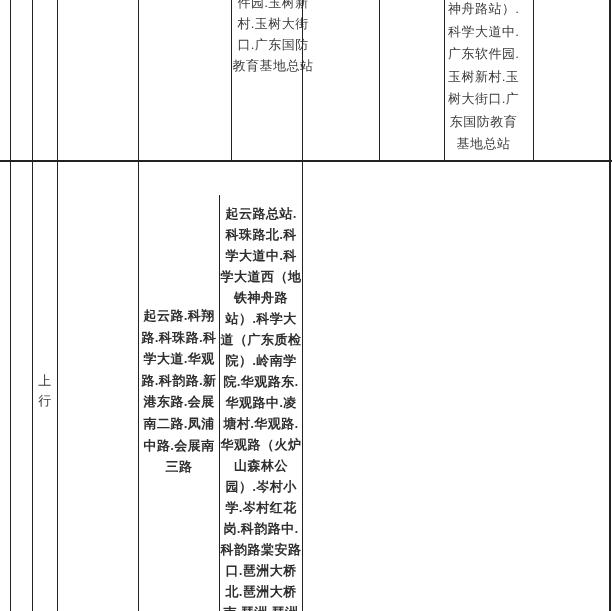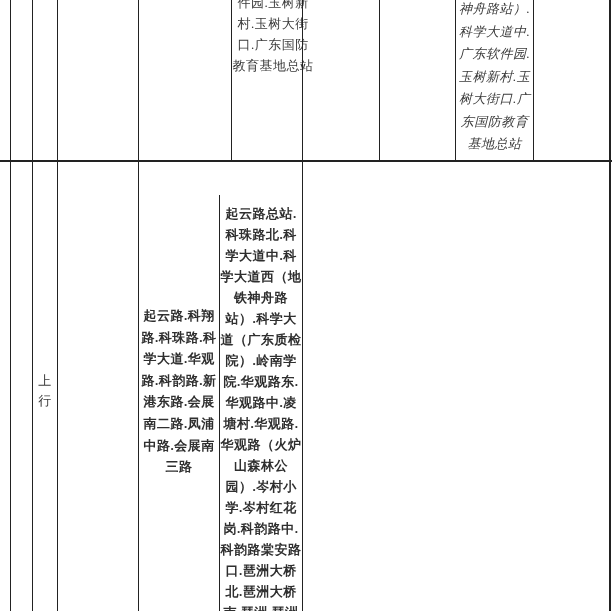--- a/index.html
+++ b/index.html
@@ -50,21 +50,21 @@
     <div class="cell top" style="left:219px;width:83px;margin-left:12px;">
       <div class="celltext" style="top:-8px;line-height:21px;">件园.玉树新
 村.玉树大街
 口.广东国防
 教育基地总站</div>
     </div>
 
     <div class="cell top" style="left:302px;width:77px;"></div>
     <div class="cell top" style="left:379px;width:76px;"></div>
 
-    <div class="cell top" style="left:455px;width:78px;font-style:italic;">
+    <div class="cell top" style="left:444px;width:78px;">
       <div class="celltext" style="top:-2px;line-height:22.5px;">神舟路站）.
 科学大道中.
 广东软件园.
 玉树新村.玉
 树大街口.广
 东国防教育
 基地总站</div>
     </div>
 
     <div class="cell top" style="left:533px;width:76px;"></div>

